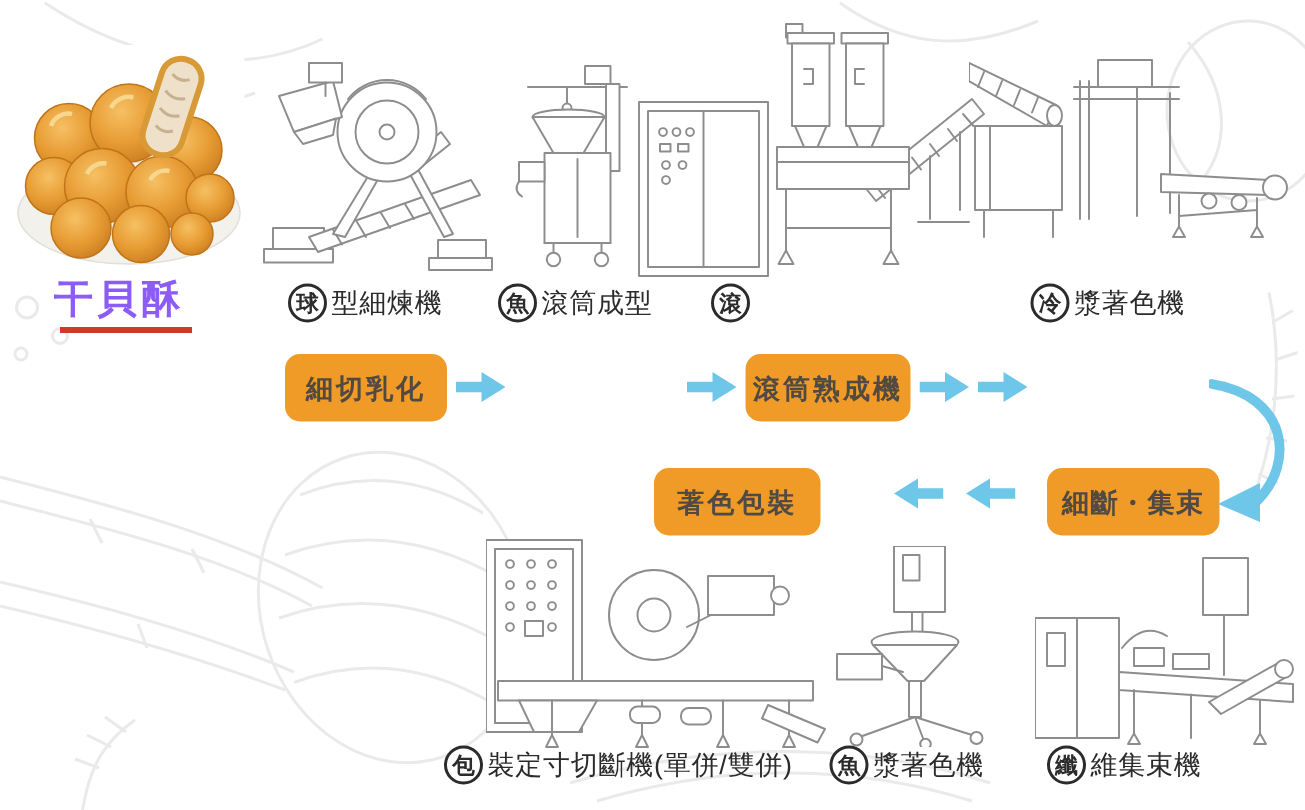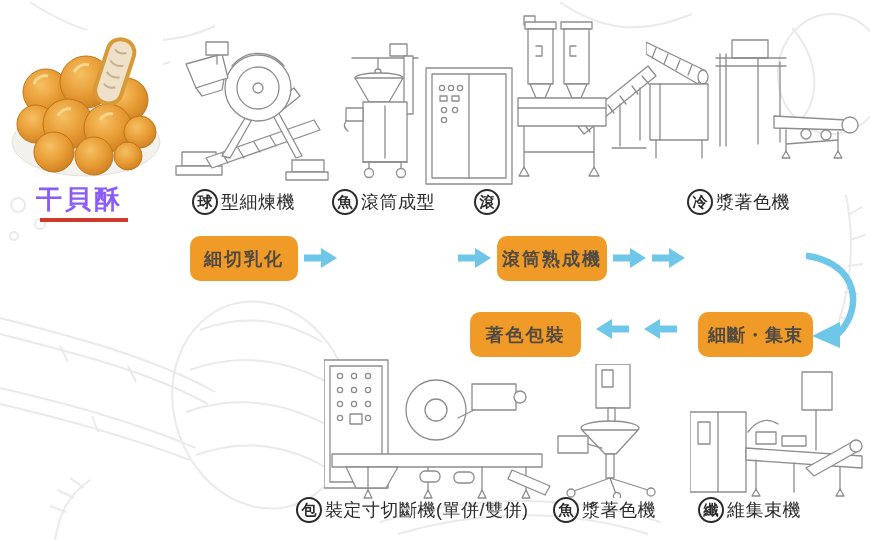--- a/index.html
+++ b/index.html
@@ -205,21 +205,21 @@
     <span class="circ">滾</span>
   </div>
   <div class="mlabel" style="left:687px;top:189px">
     <span class="circ">冷</span>
     <span class="ltxt">漿著色機</span>
   </div>
 
   <div class="fbox" style="left:190px;top:236px;width:108px">細切乳化</div>
   <div class="fbox" style="left:497px;top:236px;width:110px">滾筒熟成機</div>
 
-  <div class="fbox" style="left:470px;top:312px;width:111px">著色包裝</div>
+  <div class="fbox" style="left:436px;top:312px;width:111px">著色包裝</div>
   <div class="fbox" style="left:698px;top:312px;width:115px;letter-spacing:1px">細斷・集束</div>
 
   <svg class="arrow" style="left:304px;top:247px" viewBox="0 0 33 22">
     <polygon points="0,7.5 17,7.5 17,1 33,11 17,21 17,14.5 0,14.5" fill="#6EC6E8"></polygon>
     </svg>
   <svg class="arrow" style="left:458px;top:247px" viewBox="0 0 33 22">
     <polygon points="0,7.5 17,7.5 17,1 33,11 17,21 17,14.5 0,14.5" fill="#6EC6E8"></polygon>
     </svg>
   <svg class="arrow" style="left:613px;top:247px" viewBox="0 0 33 22">
     <polygon points="0,7.5 17,7.5 17,1 33,11 17,21 17,14.5 0,14.5" fill="#6EC6E8"></polygon>

